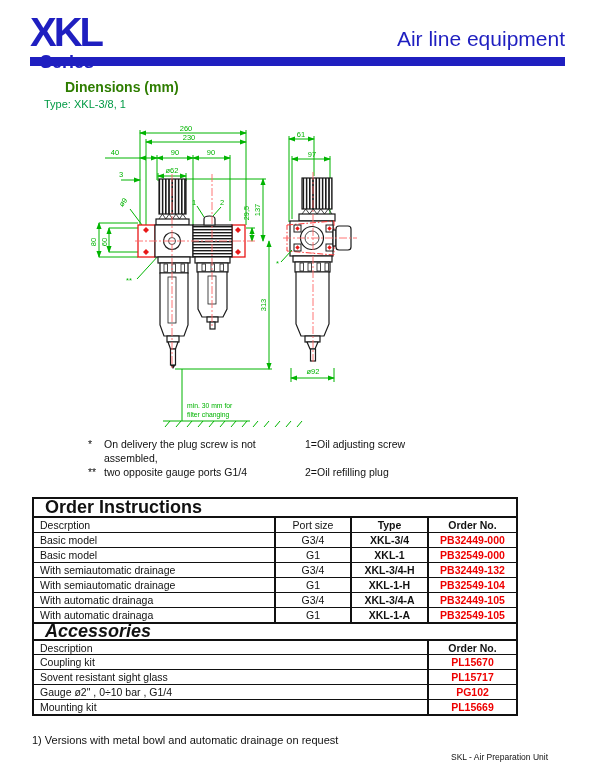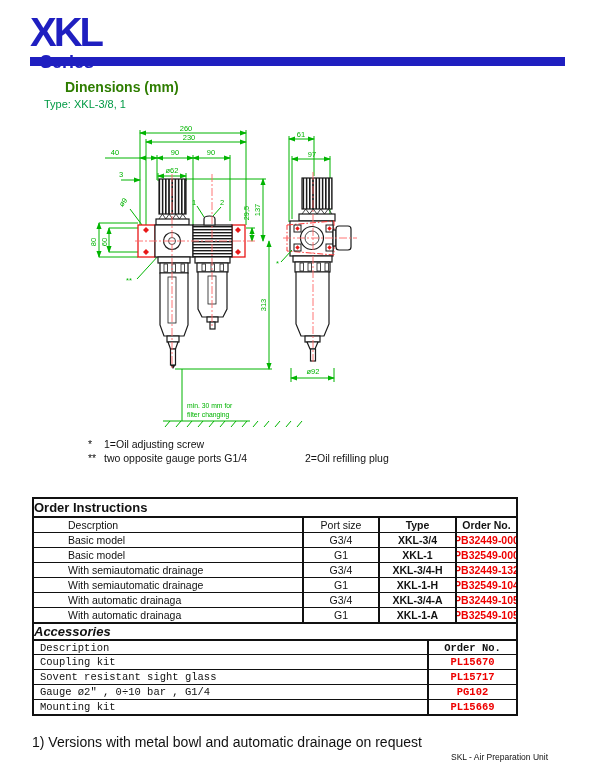--- a/index.html
+++ b/index.html
@@ -29,46 +29,47 @@
   .redf { fill:#e81717; stroke:none; }
   .redc { stroke:#ff6666; stroke-width:0.9; fill:none; stroke-dasharray:8 2 2 2; }
   .reddash { stroke:#ff3333; stroke-width:1; fill:none; stroke-dasharray:6 2 1.5 2; }
   
   .notes { position:absolute; left:88px; top:437px; width:440px; font-size:10.5px; }
   .nrow  { display:flex; line-height:14px; }
   .nstar { width:16px; }
   .ntext { width:201px; }
   
   .otable { position:absolute; left:32px; top:497px; width:486px; border:2px solid #111; background:#fff; font-size:10.5px; }
-  .tsec  { height:17px; display:flex; align-items:center; padding-left:0; font-size:13px; font-weight:bold; }
-  .thead4, .trow4 { display:grid; grid-template-columns:240px 76px 77px 1fr; border-top:2px solid #111;padding-left:28px; }
+  .tsec  { height:17px; display:flex; align-items:center; padding-left:11px; font-size:18px; font-weight:bold; }
+  .thead4, .trow4 { display:grid; grid-template-columns:240px 76px 77px 1fr; border-top:2px solid #111; }
   .trow4 { border-top:1px solid #111; height:15px; }
   .thead4 { height:16px; }
-  .thead2, .trow2 { display:grid; grid-template-columns:393px 1fr; border-top:1px solid #111;font-family:Liberation Mono, monospace; }
+  .thead2, .trow2 { display:grid; grid-template-columns:393px 1fr; border-top:1px solid #111; }
   .thead2 { height:15px; border-top:2px solid #111; }
   .trow2 { height:15px; }
   .sec-acc { border-top:2px solid #111;font-style:italic; }
   .c { display:flex; align-items:center; padding:0 6px; border-left:2px solid #111; overflow:hidden; white-space:nowrap; }
   .c:first-child { border-left:none; }
   .cc { justify-content:center; padding:0 2px; }
   .bold { font-weight:bold; }
   .ordno { color:#ee0000; font-weight:bold; }
   
-  .footnote { position:absolute; left:32px; top:734px; font-size:14px; }
+  .footnote { position:absolute; left:32px; top:734px; font-size:11px; }
   .page-footer { position:absolute; right:52px; top:752px; font-size:8.5px;text-align:center; }
 </style>
 </head>
 <body>
 
 <div class="page">
 
   <div class="brand">
     <span class="brand-main">XKL</span>
     <span class="brand-sub">Series</span>
   </div>
+  <div class="doc-title">Air line equipment</div>
   <div class="blue-bar"></div>
 
   <div class="sec-heading">Dinensions (mm)</div>
   <div class="type-line">Type: XKL-3/8, 1</div>
 
   <svg class="drawing" width="350" height="312" viewBox="0 0 350 312">
     <defs>
       <marker id="ar" viewBox="0 0 8 8" refX="7" refY="4" markerWidth="7" markerHeight="7" orient="auto-start-reverse">
         <path d="M0,1 L8,4 L0,7 z" fill="#00b400"></path>
       </marker>
@@ -238,20 +239,21 @@
       <line class="redc" x1="228" y1="48" x2="228" y2="240"></line>
 
       <text class="dimt" x="191" y="142">*</text>
       <line class="dim" x1="196" y1="138" x2="207" y2="126"></line>
     </g>
   </svg>
 
   <div class="notes">
     <div class="nrow">
       <span class="nstar">*</span>
+      <span class="ntext">On delivery the plug screw is not assembled,</span>
       <span>1=Oil adjusting screw</span>
     </div>
     <div class="nrow">
       <span class="nstar">**</span>
       <span class="ntext">two opposite gauge ports G1/4</span>
       <span>2=Oil refilling plug</span>
     </div>
   </div>
 
   <div class="otable">

